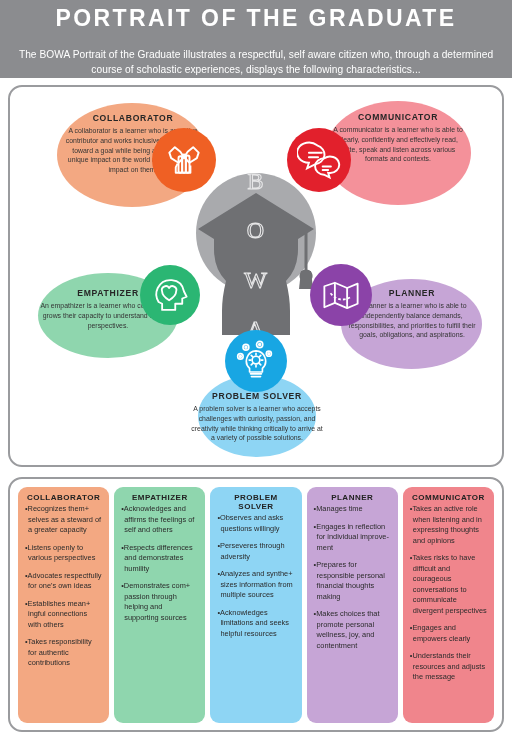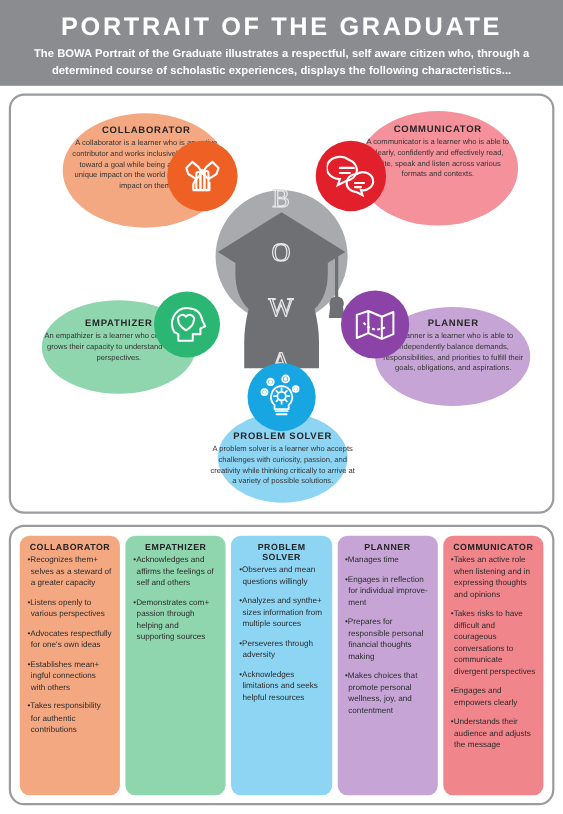--- a/index.html
+++ b/index.html
@@ -8,30 +8,30 @@
     font-family: "Liberation Sans", sans-serif;
     background: #ffffff;
     overflow: hidden;
   }
   #page { position: relative; width: 512px; height: 740px; background: #ffffff; }
 
   
   .header {
     position: absolute; left: 0; top: 0; width: 512px; height: 78px;
     background: #8b8c8f; color: #ffffff;
-    display: flex; flex-direction: column; align-items: center; justify-content: center;
+    display: flex; flex-direction: column; align-items: center; justify-content: flex-end;
     padding-top: 6px;
   }
   .header-title {
     font-size: 23px; font-weight: bold; letter-spacing: 2.4px;
     line-height: 1.2; white-space: nowrap;
   }
   .header-sub {
     font-size: 10.2px; line-height: 1.45; text-align: center;
-    width: 492px; margin-top: 4px; letter-spacing: .05px; font-weight: bold;
+    width: 492px; margin-top: 16px; letter-spacing: .05px;
   }
 
   
   .panel {
     position: absolute; background: #ffffff;
     border: 2.5px solid #9a9b9e; border-radius: 14px;
   }
   .panel-top { left: 8px; top: 85px; width: 496px; height: 382px; }
   .panel-bottom { left: 8px; top: 477px; width: 496px; height: 255px; }
 
@@ -223,41 +223,42 @@
       <div class="col-item">•Recognizes them+ selves as a steward of a greater capacity</div>
       <div class="col-item">•Listens openly to various perspectives</div>
       <div class="col-item">•Advocates respectfully for one's own ideas</div>
       <div class="col-item">•Establishes mean+ ingful connections with others</div>
       <div class="col-item">•Takes responsibility for authentic contributions</div>
     </div>
 
     <div class="col c-emp">
       <div class="col-title">EMPATHIZER</div>
       <div class="col-item">•Acknowledges and affirms the feelings of self and others</div>
+      <div class="col-item">•Respects differences and demonstrates humility</div>
       <div class="col-item">•Demonstrates com+ passion through helping and supporting sources</div>
     </div>
 
     <div class="col c-ps">
       <div class="col-title">PROBLEM SOLVER</div>
-      <div class="col-item">•Observes and mean questions willingly</div>
+      <div class="col-item">•Observes and asks questions willingly</div>
+      <div class="col-item">•Perseveres through adversity</div>
       <div class="col-item">•Analyzes and synthe+ sizes information from multiple sources</div>
-      <div class="col-item">•Perseveres through adversity</div>
       <div class="col-item">•Acknowledges limitations and seeks helpful resources</div>
     </div>
 
     <div class="col c-plan">
       <div class="col-title">PLANNER</div>
       <div class="col-item">•Manages time</div>
       <div class="col-item">•Engages in reflection for individual improve- ment</div>
       <div class="col-item">•Prepares for responsible personal financial thoughts making</div>
       <div class="col-item">•Makes choices that promote personal wellness,  joy, and contentment</div>
     </div>
 
     <div class="col c-comm">
       <div class="col-title">COMMUNICATOR</div>
       <div class="col-item">•Takes an active role when listening and in expressing thoughts and opinions</div>
       <div class="col-item">•Takes risks to have difficult and courageous conversations to communicate  divergent perspectives</div>
       <div class="col-item">•Engages and empowers clearly</div>
-      <div class="col-item">•Understands their audience and adjusts the message</div>
+      <div class="col-item">•Understands their resources and adjusts the message</div>
     </div>
 
   </div>
 </div>
 
 </body></html>

